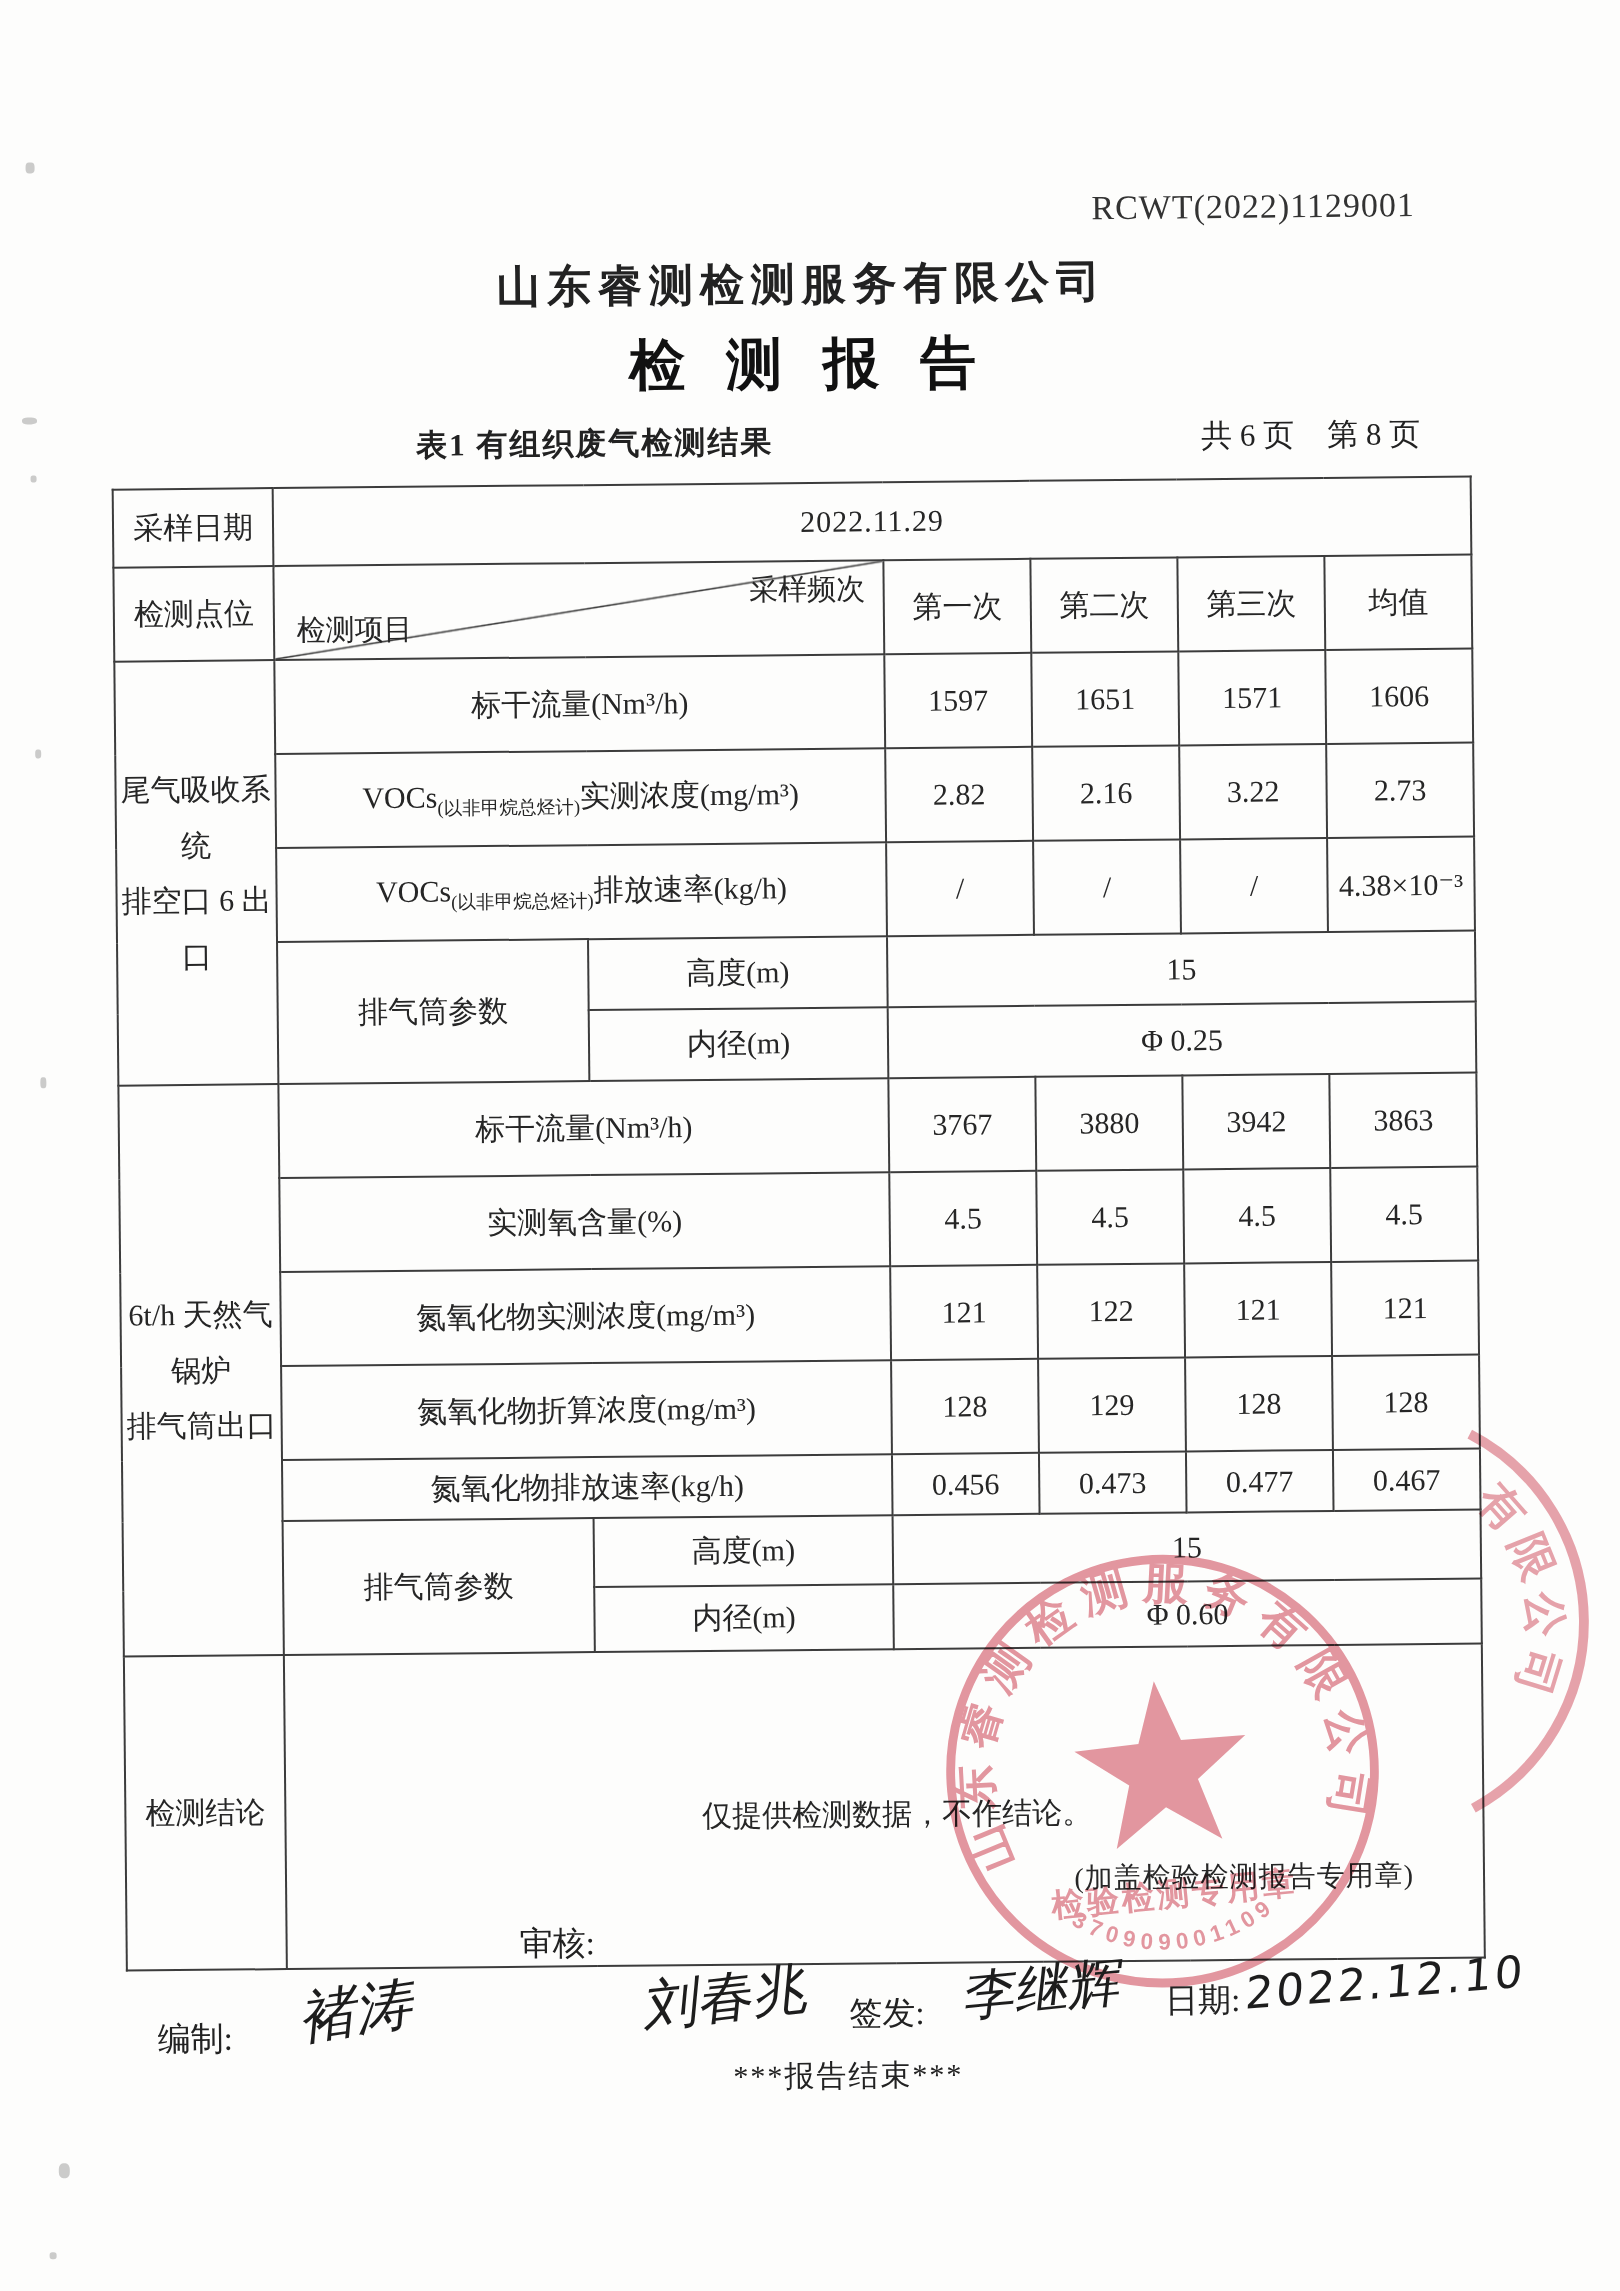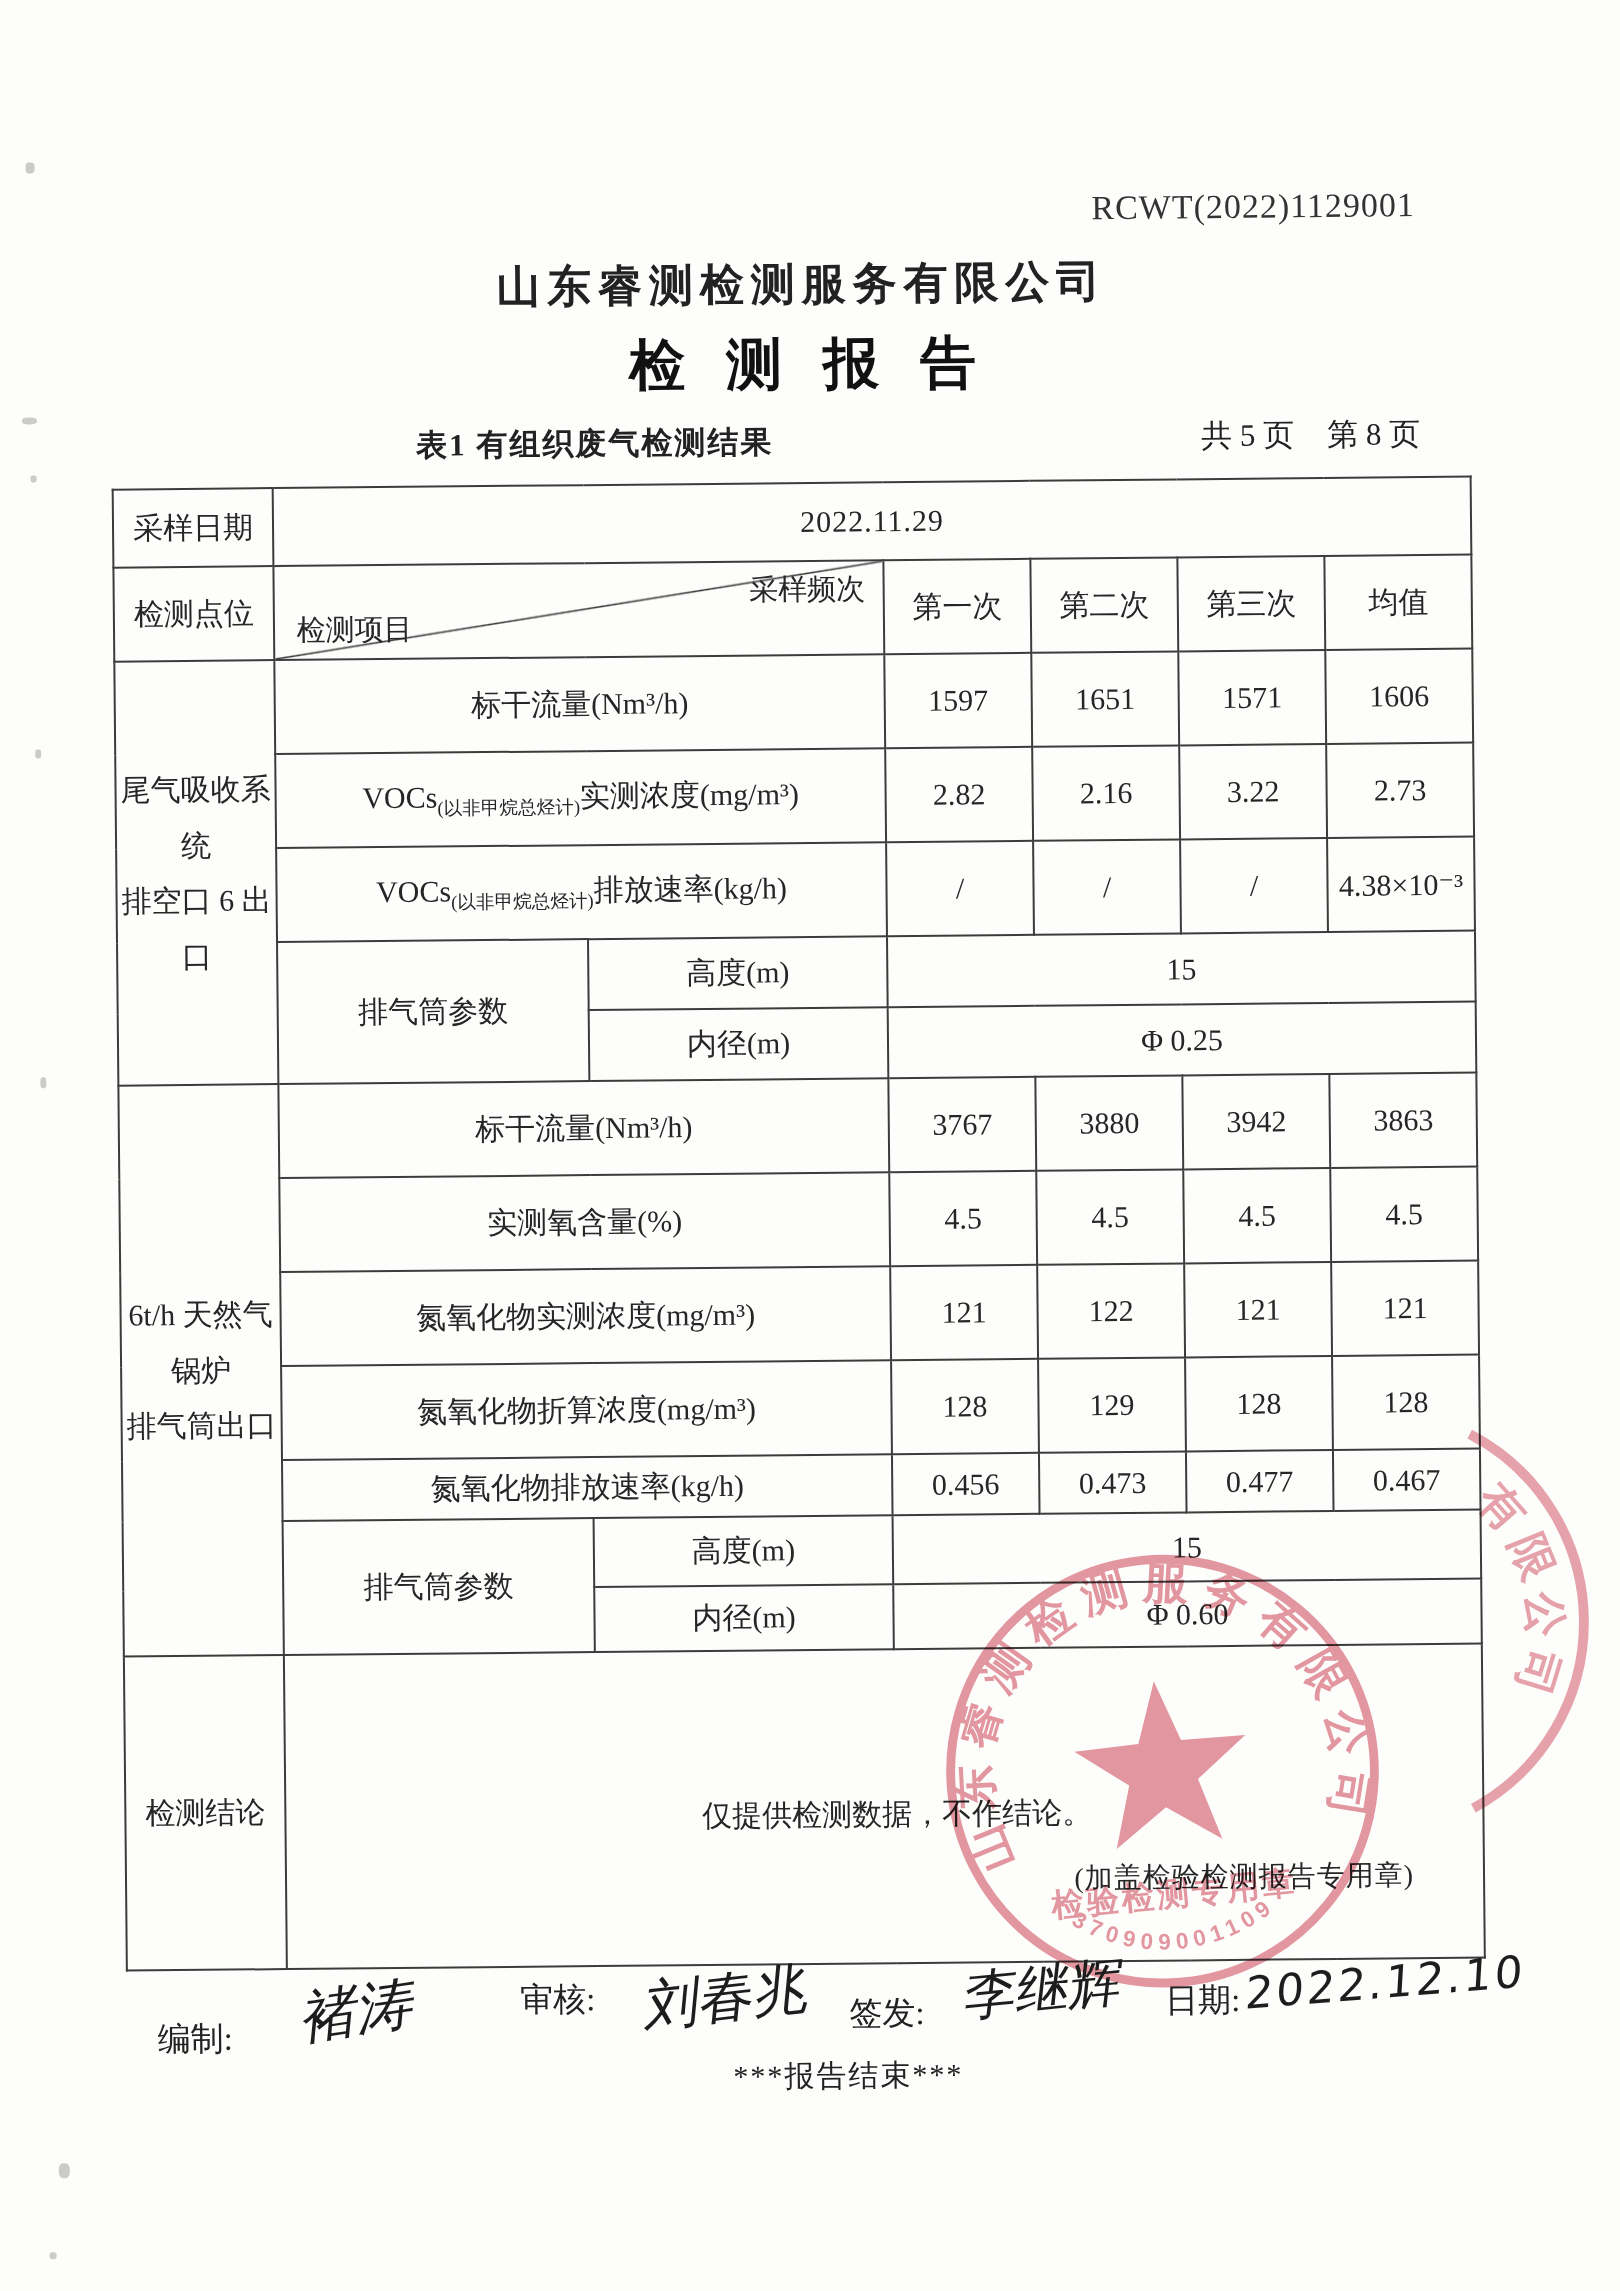--- a/index.html
+++ b/index.html
@@ -63,21 +63,21 @@
 <body>
 
 <div class="page">
   <div class="doc">
 
     <div class="report-no">RCWT(2022)1129001</div>
     <div class="company">山东睿测检测服务有限公司</div>
     <div class="title">检测报告</div>
     <div class="caption">表1  有组织废气检测结果</div>
     <div class="pagination">
-      <span>共 5 页</span><span>第 8 页</span>
+      <span>共 6 页</span><span>第 8 页</span>
     </div>
 
     <table class="rpt">
       <colgroup>
         <col style="width:160px">
           <col style="width:311px">
           <col style="width:299px">
         <col style="width:147px">
           <col style="width:147px">
           <col style="width:147px">
@@ -213,21 +213,21 @@
         <path d="M 336.4 44.3 A 216 216 0 0 1 336.4 425.7" stroke="#d5606e" stroke-width="10" fill="none"></path>
         <text class="stamp-text" font-size="46" fill="#d5606e" text-anchor="middle" transform="translate(367.8,119.5) rotate(49)" dy="15">有</text>
         <text class="stamp-text" font-size="46" fill="#d5606e" text-anchor="middle" transform="translate(398.6,170.2) rotate(68.4)" dy="15">限</text>
         <text class="stamp-text" font-size="46" fill="#d5606e" text-anchor="middle" transform="translate(410.9,228.9) rotate(88)" dy="15">公</text>
         <text class="stamp-text" font-size="46" fill="#d5606e" text-anchor="middle" transform="translate(402.9,287.9) rotate(107.5)" dy="15">司</text>
       </g>
     </svg>
 
     <div class="footer-label" style="left:149px;top:2011px">编制:</div>
     <div class="sig sig1">褚涛</div>
-    <div class="footer-label" style="left:512px;top:1975px">审核:</div>
+    <div class="footer-label" style="left:512px;top:1919px">审核:</div>
     <div class="sig sig2">刘春兆</div>
     <div class="footer-label" style="left:841px;top:1992px">签发:</div>
     <div class="sig sig3">李继辉</div>
     <div class="footer-label" style="left:1157px;top:1982px">日期:</div>
     <div class="date-hand">2022.12.10</div>
     <div class="end-note">***报告结束***</div>
 
     <div class="artifact" style="left:35px;top:155px;width:8.8px;height:10.8px"></div>
     <div class="artifact" style="left:29px;top:410px;width:14.7px;height:6.9px"></div>
     <div class="artifact" style="left:37px;top:468px;width:5.9px;height:6.9px"></div>

